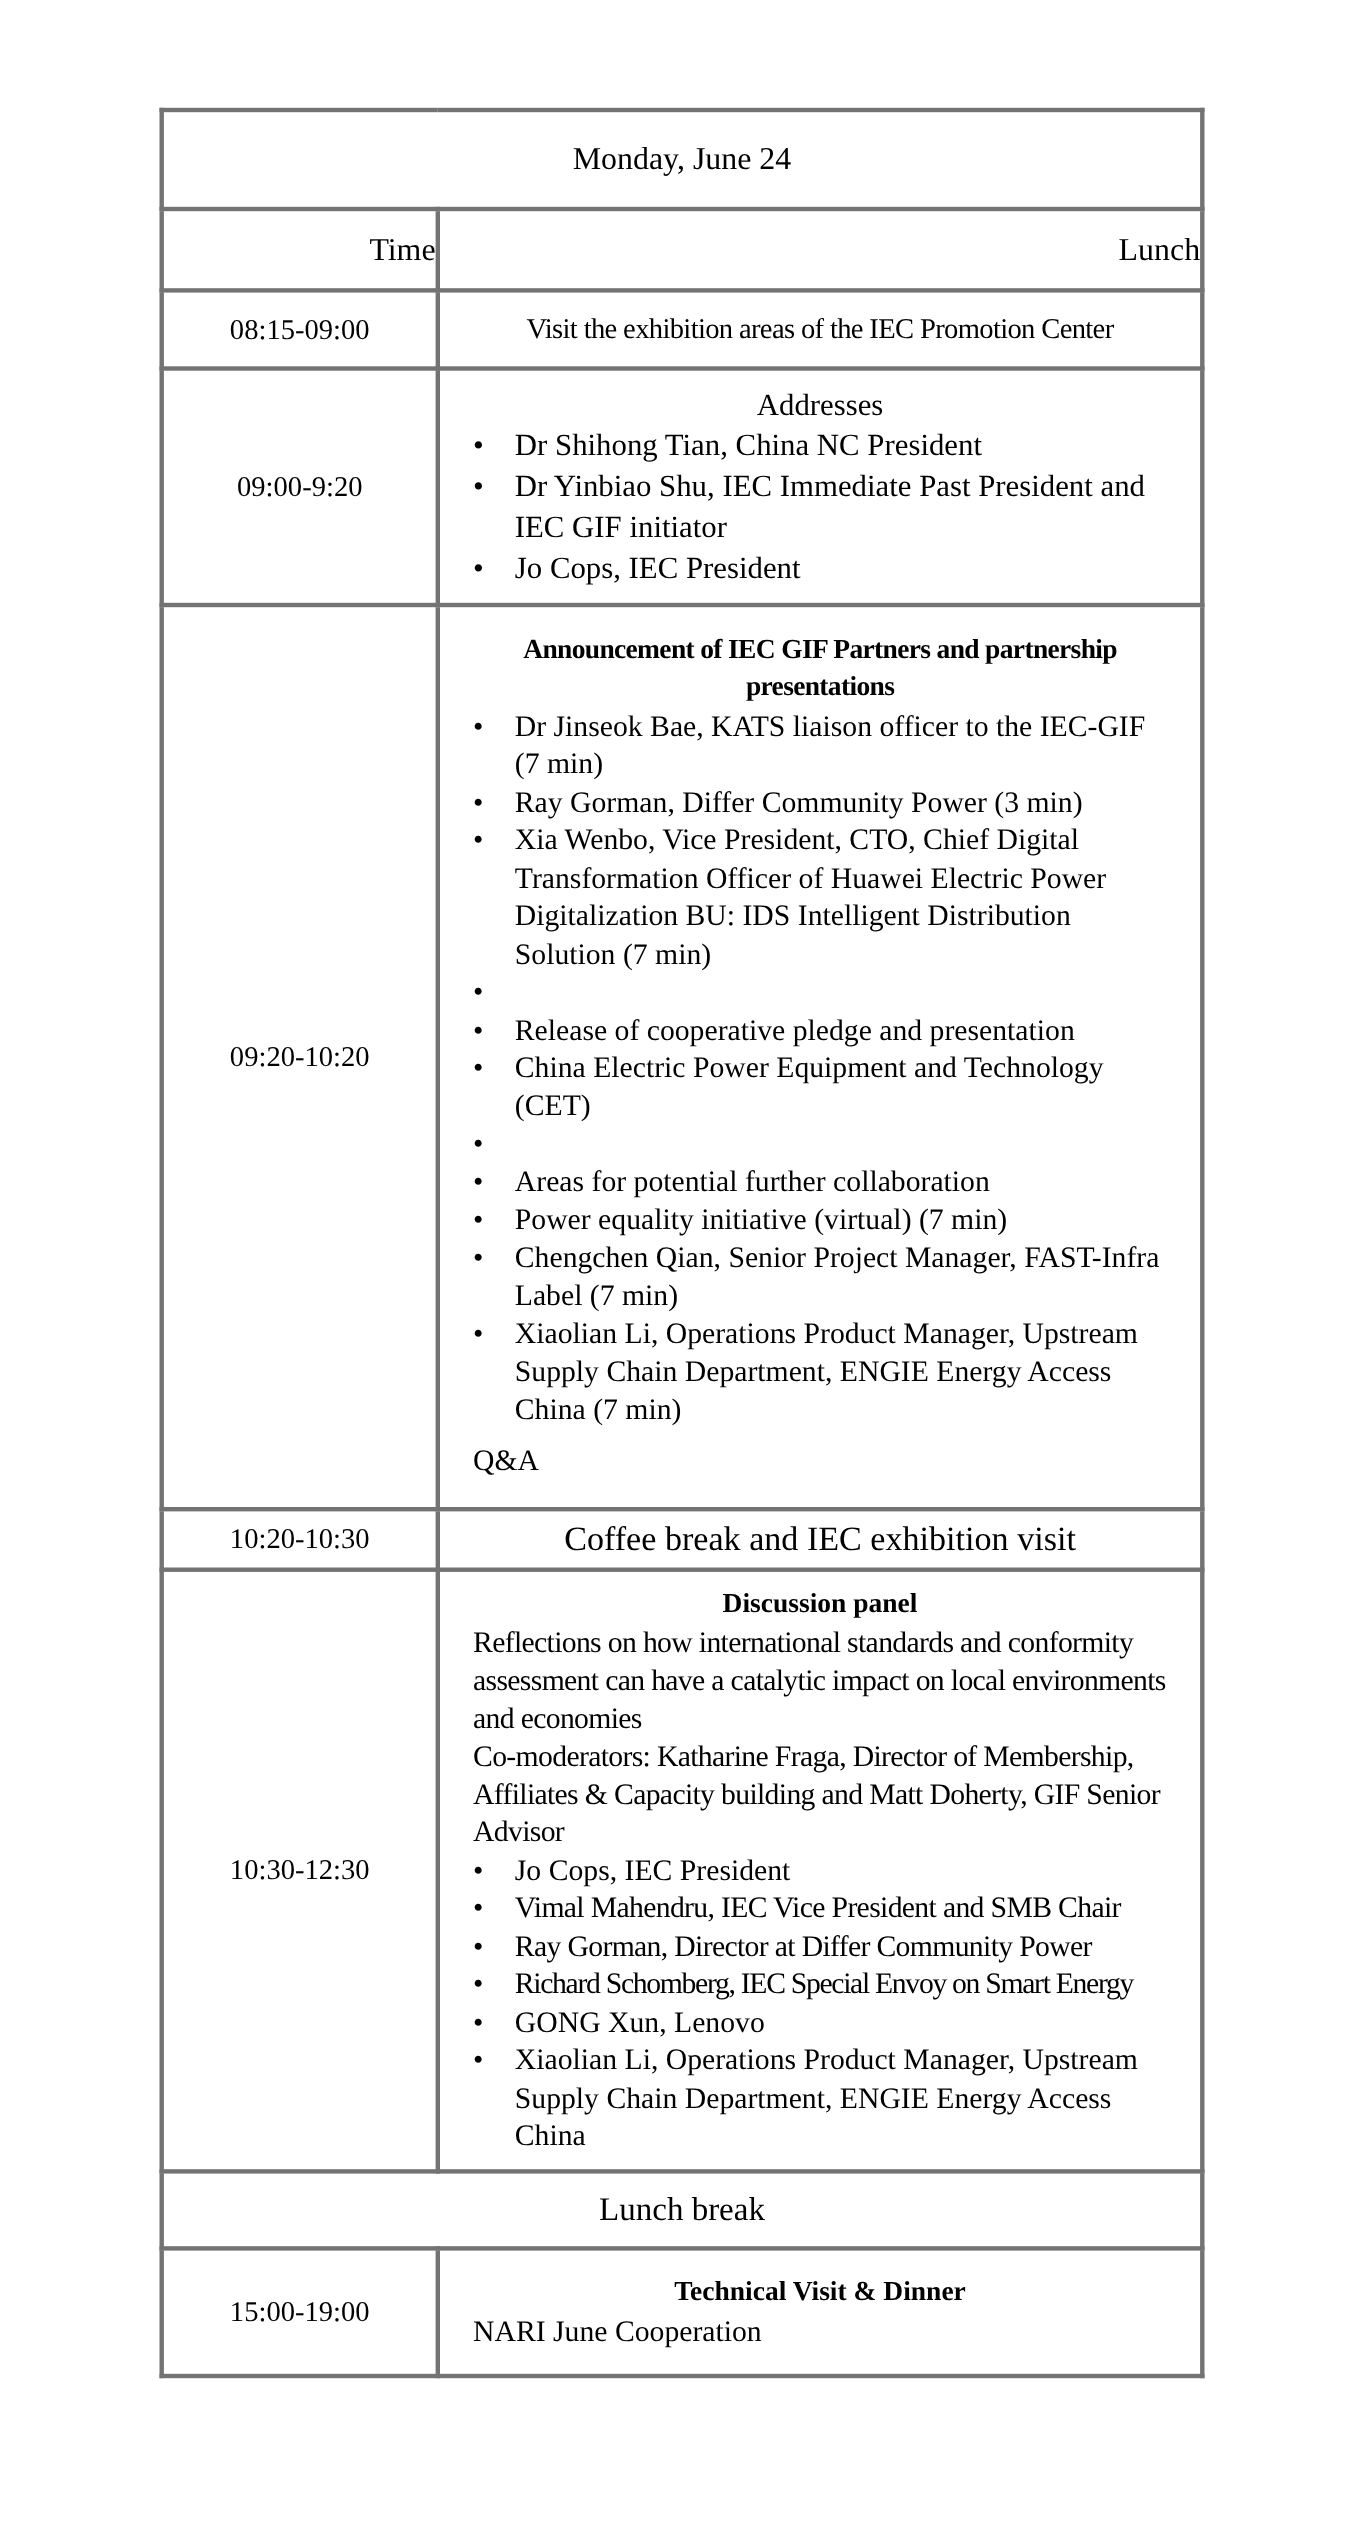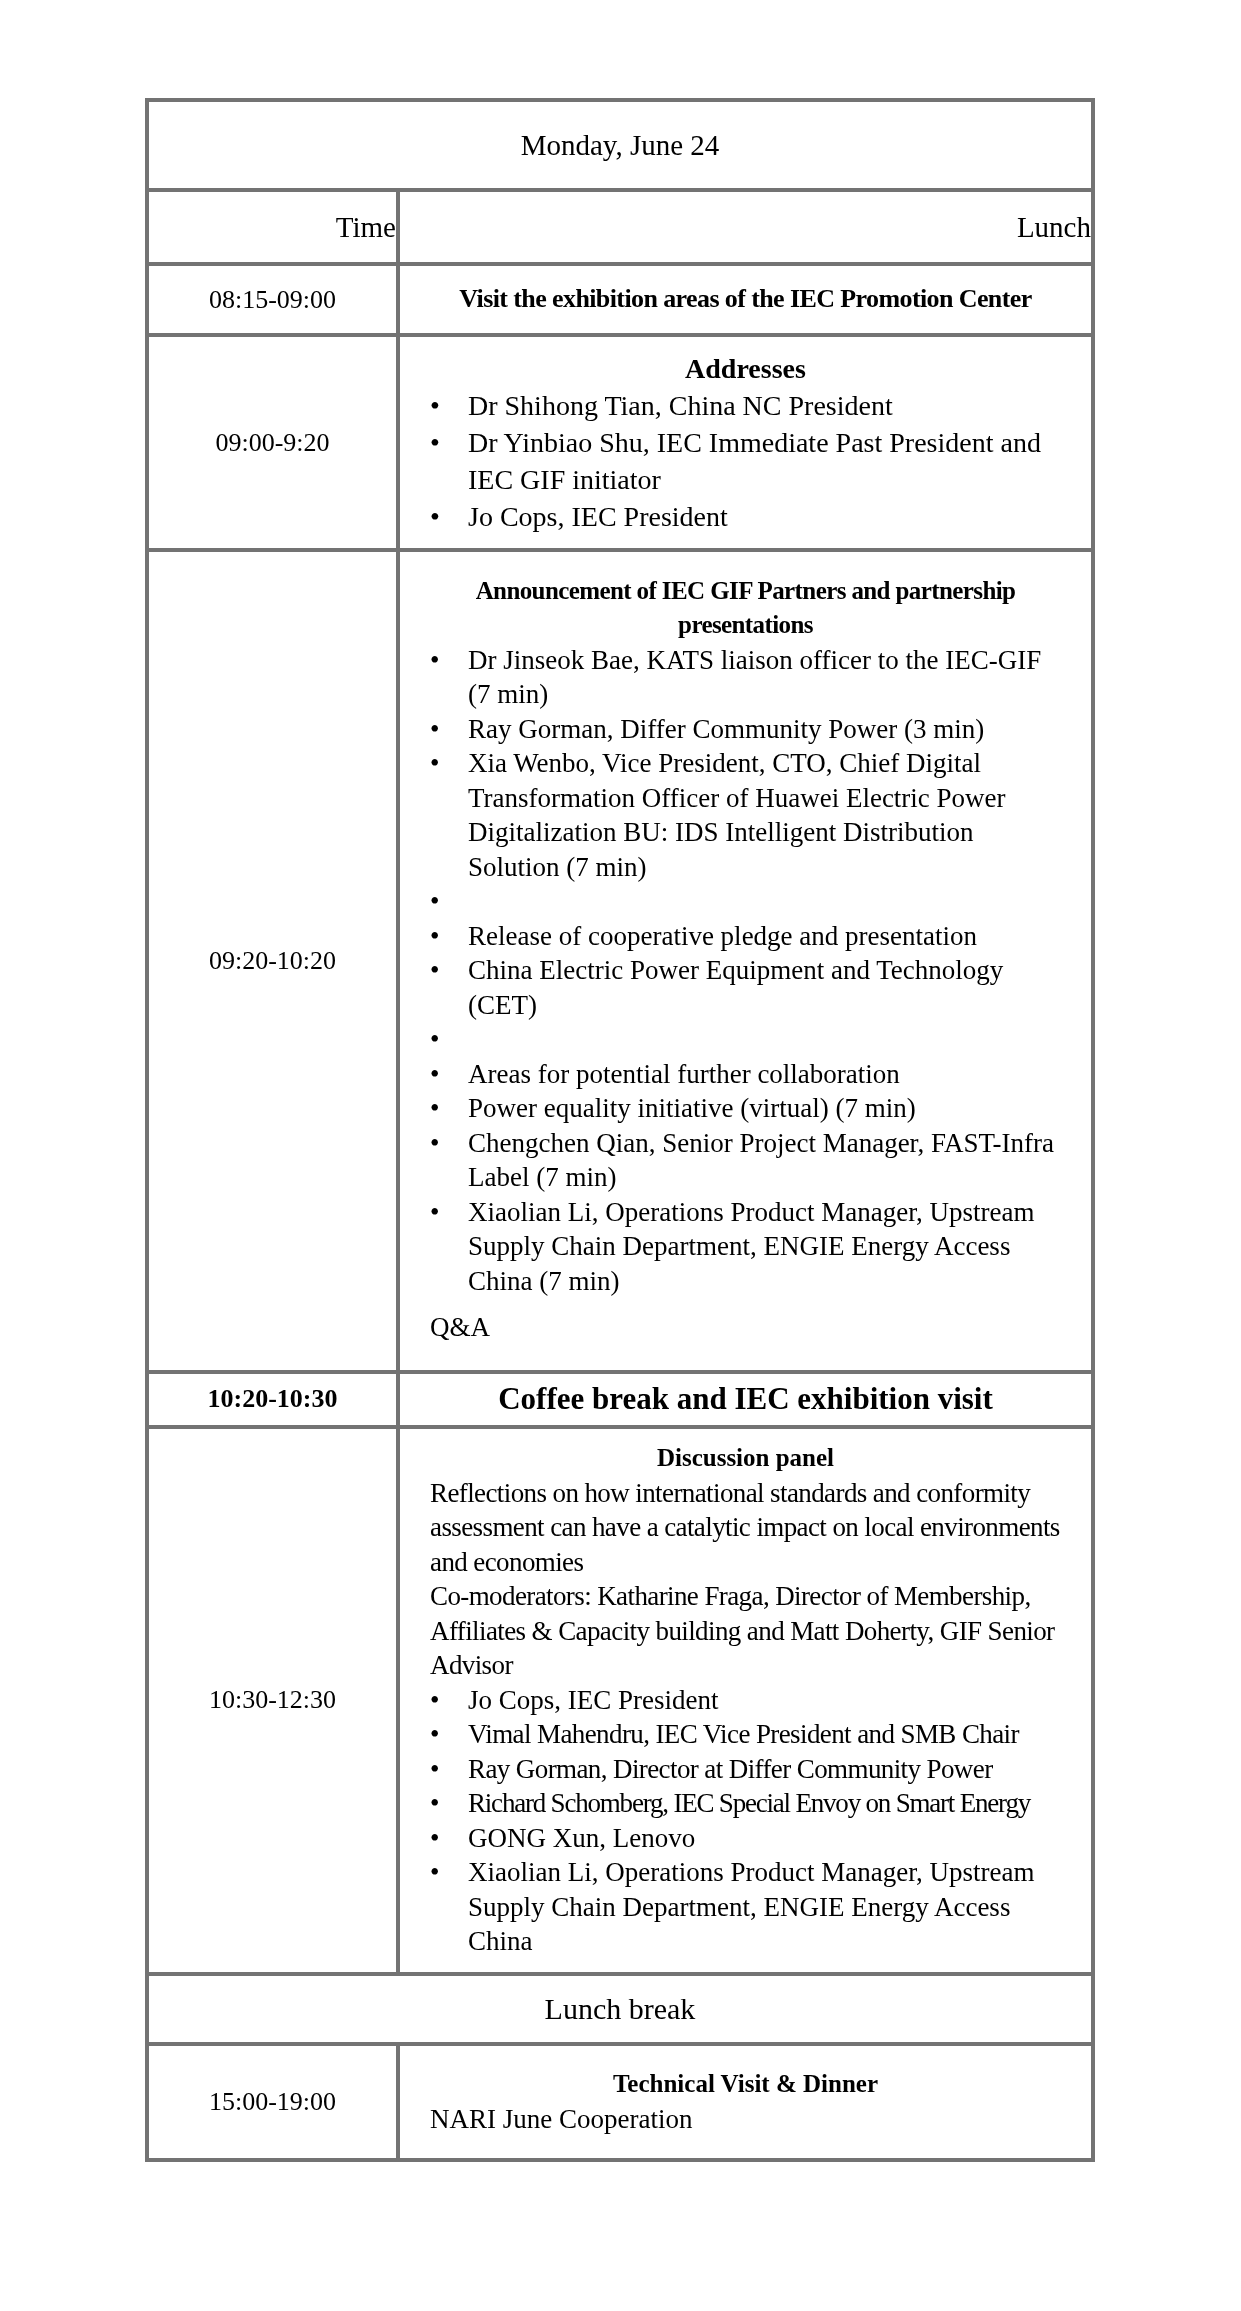--- a/index.html
+++ b/index.html
@@ -8,21 +8,21 @@
     position:absolute; left:145px; top:98px; width:946px;
     border-collapse:collapse; table-layout:fixed;
   }
   table.agenda td { border:4px solid #737373; vertical-align:middle; padding:0; }
   col.c-time { width:251px; }
   col.c-agenda { width:695px; }
   .title-cell { height:86px; text-align:center; font-size:29px; }
   .hdr-cell { height:70px; text-align:right; font-size:29px; }
   .time-cell { text-align:center; font-size:26px; }
   .agenda-cell { padding:8px 30px 8px 30px !important; font-size:27px; line-height:34.5px; }
-  .center { text-align:center;font-weight:bold; }
+  .center { text-align:center; }
   .subhead { text-align:center; font-weight:bold; font-size:25px; line-height:34.5px; }
   .subhead-lg { text-align:center; font-size:31px; }
   ul.blist { list-style:none; margin:0; padding:0; }
   ul.blist li { position:relative; padding-left:38px; min-height:34.5px; }
   ul.blist li .bullet { position:absolute; left:0; top:0; width:20px; }
   .qa { margin-top:12px; margin-bottom:4px; }
   .lunch-cell { height:66px; text-align:center; font-size:30px; }
   .narrow { letter-spacing:-0.6px; }
   .narrower { letter-spacing:-1.2px; }
 </style>
@@ -76,21 +76,21 @@
           <li><span class="bullet">•</span><span></span></li>
           <li><span class="bullet">•</span><span>Areas for potential further collaboration</span></li>
           <li><span class="bullet">•</span><span>Power equality initiative (virtual) (7 min)</span></li>
           <li><span class="bullet">•</span><span>Chengchen Qian, Senior Project Manager, FAST-Infra Label (7 min)</span></li>
           <li><span class="bullet">•</span><span>Xiaolian Li, Operations Product Manager, Upstream Supply Chain Department, ENGIE Energy Access China (7 min)</span></li>
         </ul>
         <div class="qa">Q&amp;A</div>
       </td>
     </tr>
 
-    <tr style="height:52px;font-weight:bold;">
+    <tr style="height:52px;">
       <td class="time-cell">10:20-10:30</td>
       <td class="agenda-cell">
         <div class="subhead-lg">Coffee break and IEC exhibition visit</div>
       </td>
     </tr>
 
     <tr style="height:547px;">
       <td class="time-cell">10:30-12:30</td>
       <td class="agenda-cell">
         <div class="subhead">Discussion panel</div>

